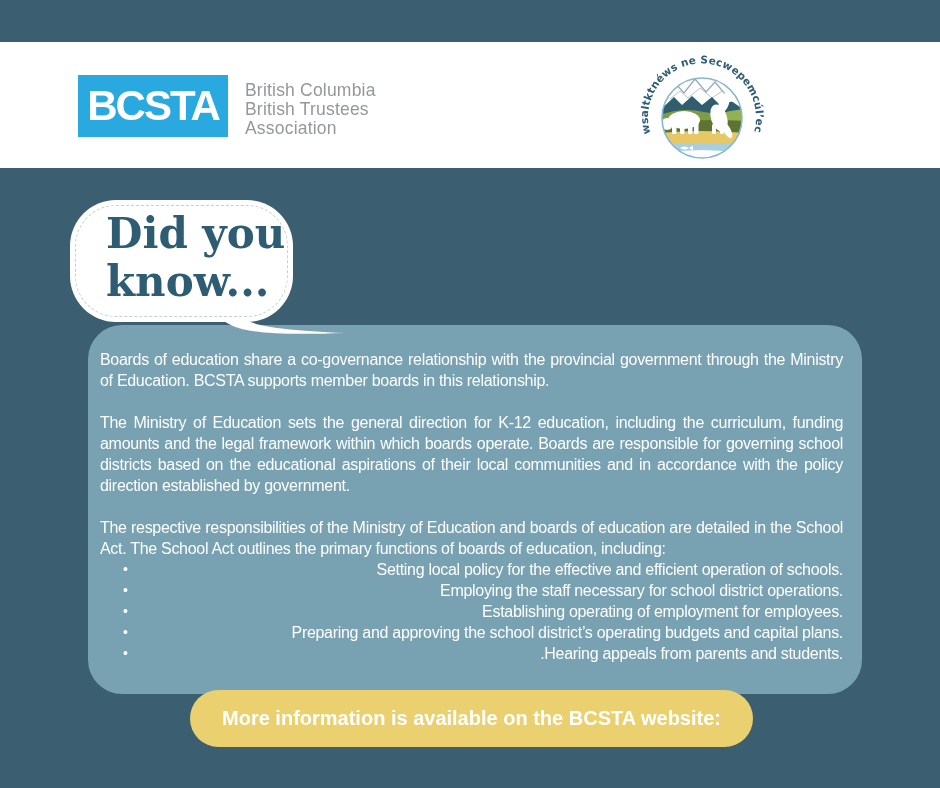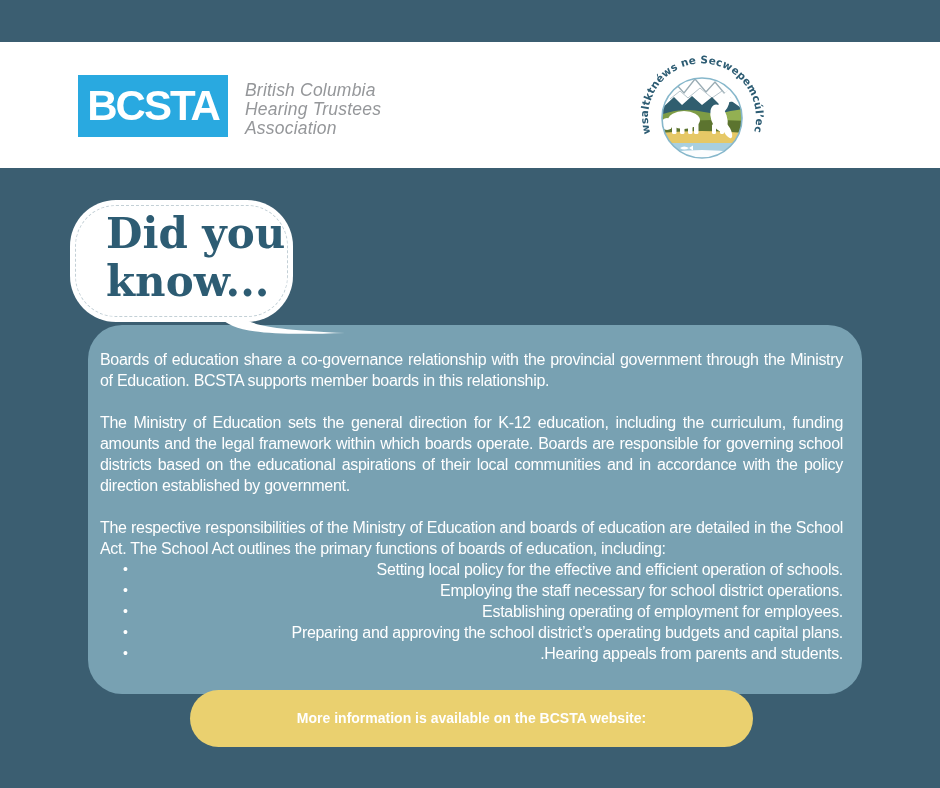--- a/index.html
+++ b/index.html
@@ -8,21 +8,21 @@
     background:#3B5E71;
     font-family:"Liberation Sans",sans-serif;
   }
   
   .band{position:absolute;left:0;top:42px;width:940px;height:126px;background:#FFFFFF;}
 
   
   .bcsta-box{position:absolute;left:78px;top:75px;width:150px;height:62px;background:#29A9E0;
     display:flex;align-items:center;justify-content:center;}
   .bcsta-word{color:#fff;font-weight:bold;font-size:42px;letter-spacing:-2px;}
-  .tagline{position:absolute;left:245px;top:81px;color:#95979A;font-size:17.5px;line-height:19px;letter-spacing:0.2px;font-style:italic;}
+  .tagline{position:absolute;left:245px;top:81px;color:#95979A;font-size:17.5px;line-height:19px;letter-spacing:0.2px;}
 
   
   .sd83-logo{position:absolute;left:622px;top:52px;}
   .sd83-label{position:absolute;left:795px;top:90px;font-size:40px;color:#87A9BC;letter-spacing:1.5px;}
 
   
   .bubble{position:absolute;left:70px;top:200px;width:223px;height:122px;background:#fff;border-radius:46px;z-index:3;}
   .bubble::after{content:"";position:absolute;inset:5px;border:1.5px dashed #C3D0D6;border-radius:41px;pointer-events:none;}
   .bubble-text{position:absolute;left:36px;top:10px;font-family:"DejaVu Serif","Liberation Serif",serif;
     font-weight:bold;font-size:42px;line-height:48px;color:#2D5C73;white-space:nowrap;}
@@ -34,35 +34,35 @@
     letter-spacing:-0.3px;line-height:21px;z-index:1;overflow:hidden;}
   .panel p{margin:0 0 21px 0;text-align:justify;}
   .panel p.last{margin-bottom:0;}
   .panel ul{margin:0;padding:0 0 0 38px;list-style:none;}
   .panel li{position:relative;text-align:right;}
   .panel li::before{content:"•";position:absolute;left:-15px;top:0;font-size:14px;}
 
   
   .pill{position:absolute;left:190px;top:690px;width:563px;height:57px;background:#EAD06F;border-radius:29px;
     display:flex;flex-direction:column;align-items:center;justify-content:center;z-index:2;
-    color:#FFFFFF;font-weight:bold;font-size:14px;line-height:21px;text-align:center;}
+    color:#FFFFFF;font-weight:bold;font-size:20px;line-height:21px;text-align:center;}
 </style>
 </head>
 <body>
 
 <div class="canvas">
 
   <div class="band"></div>
 
   <div class="bcsta-box">
     <span class="bcsta-word">BCSTA</span>
   </div>
   <div class="tagline">
     <div>British Columbia</div>
-    <div>Hearing Trustees</div>
+    <div>British Trustees</div>
     <div>Association</div>
   </div>
 
   <div class="sd83-logo">
     <svg width="160" height="120" viewBox="0 0 160 120">
       <defs>
         <clipPath id="cclip">
             <circle cx="80" cy="66" r="40"></circle>
           </clipPath>
         <path id="arc" d="M 28 80 A 54 54 0 1 1 132 80" fill="none"></path>

